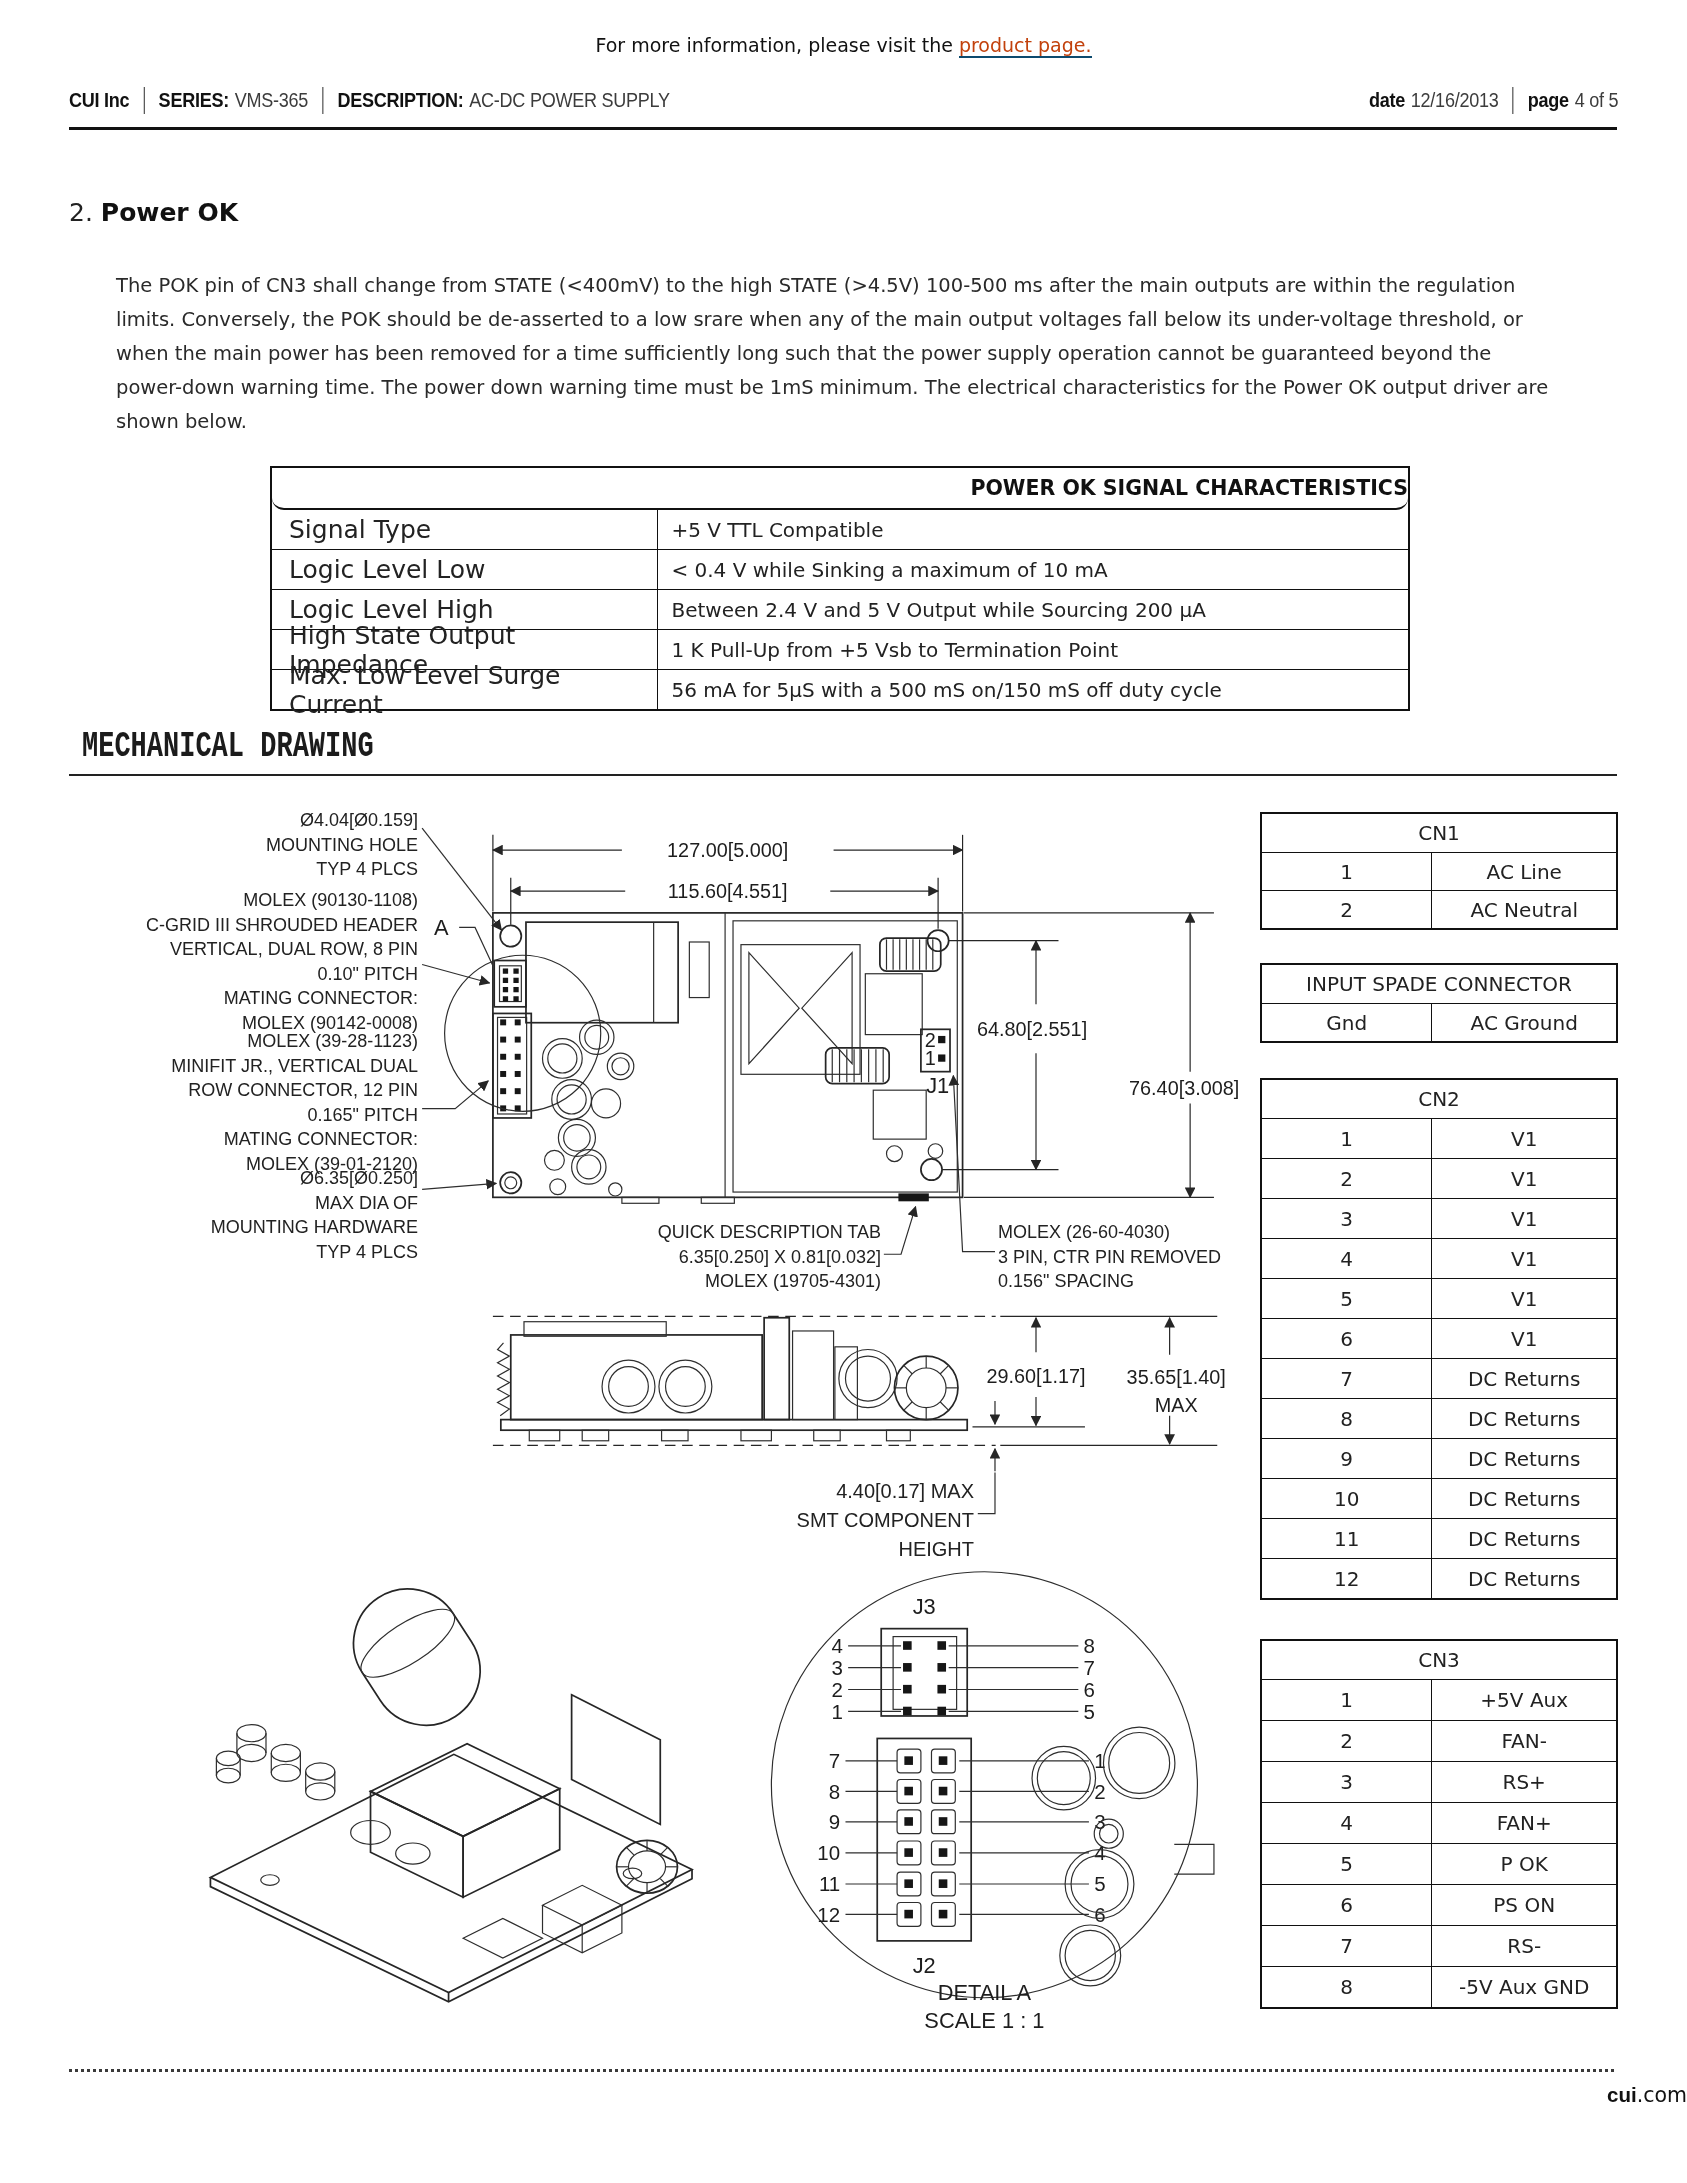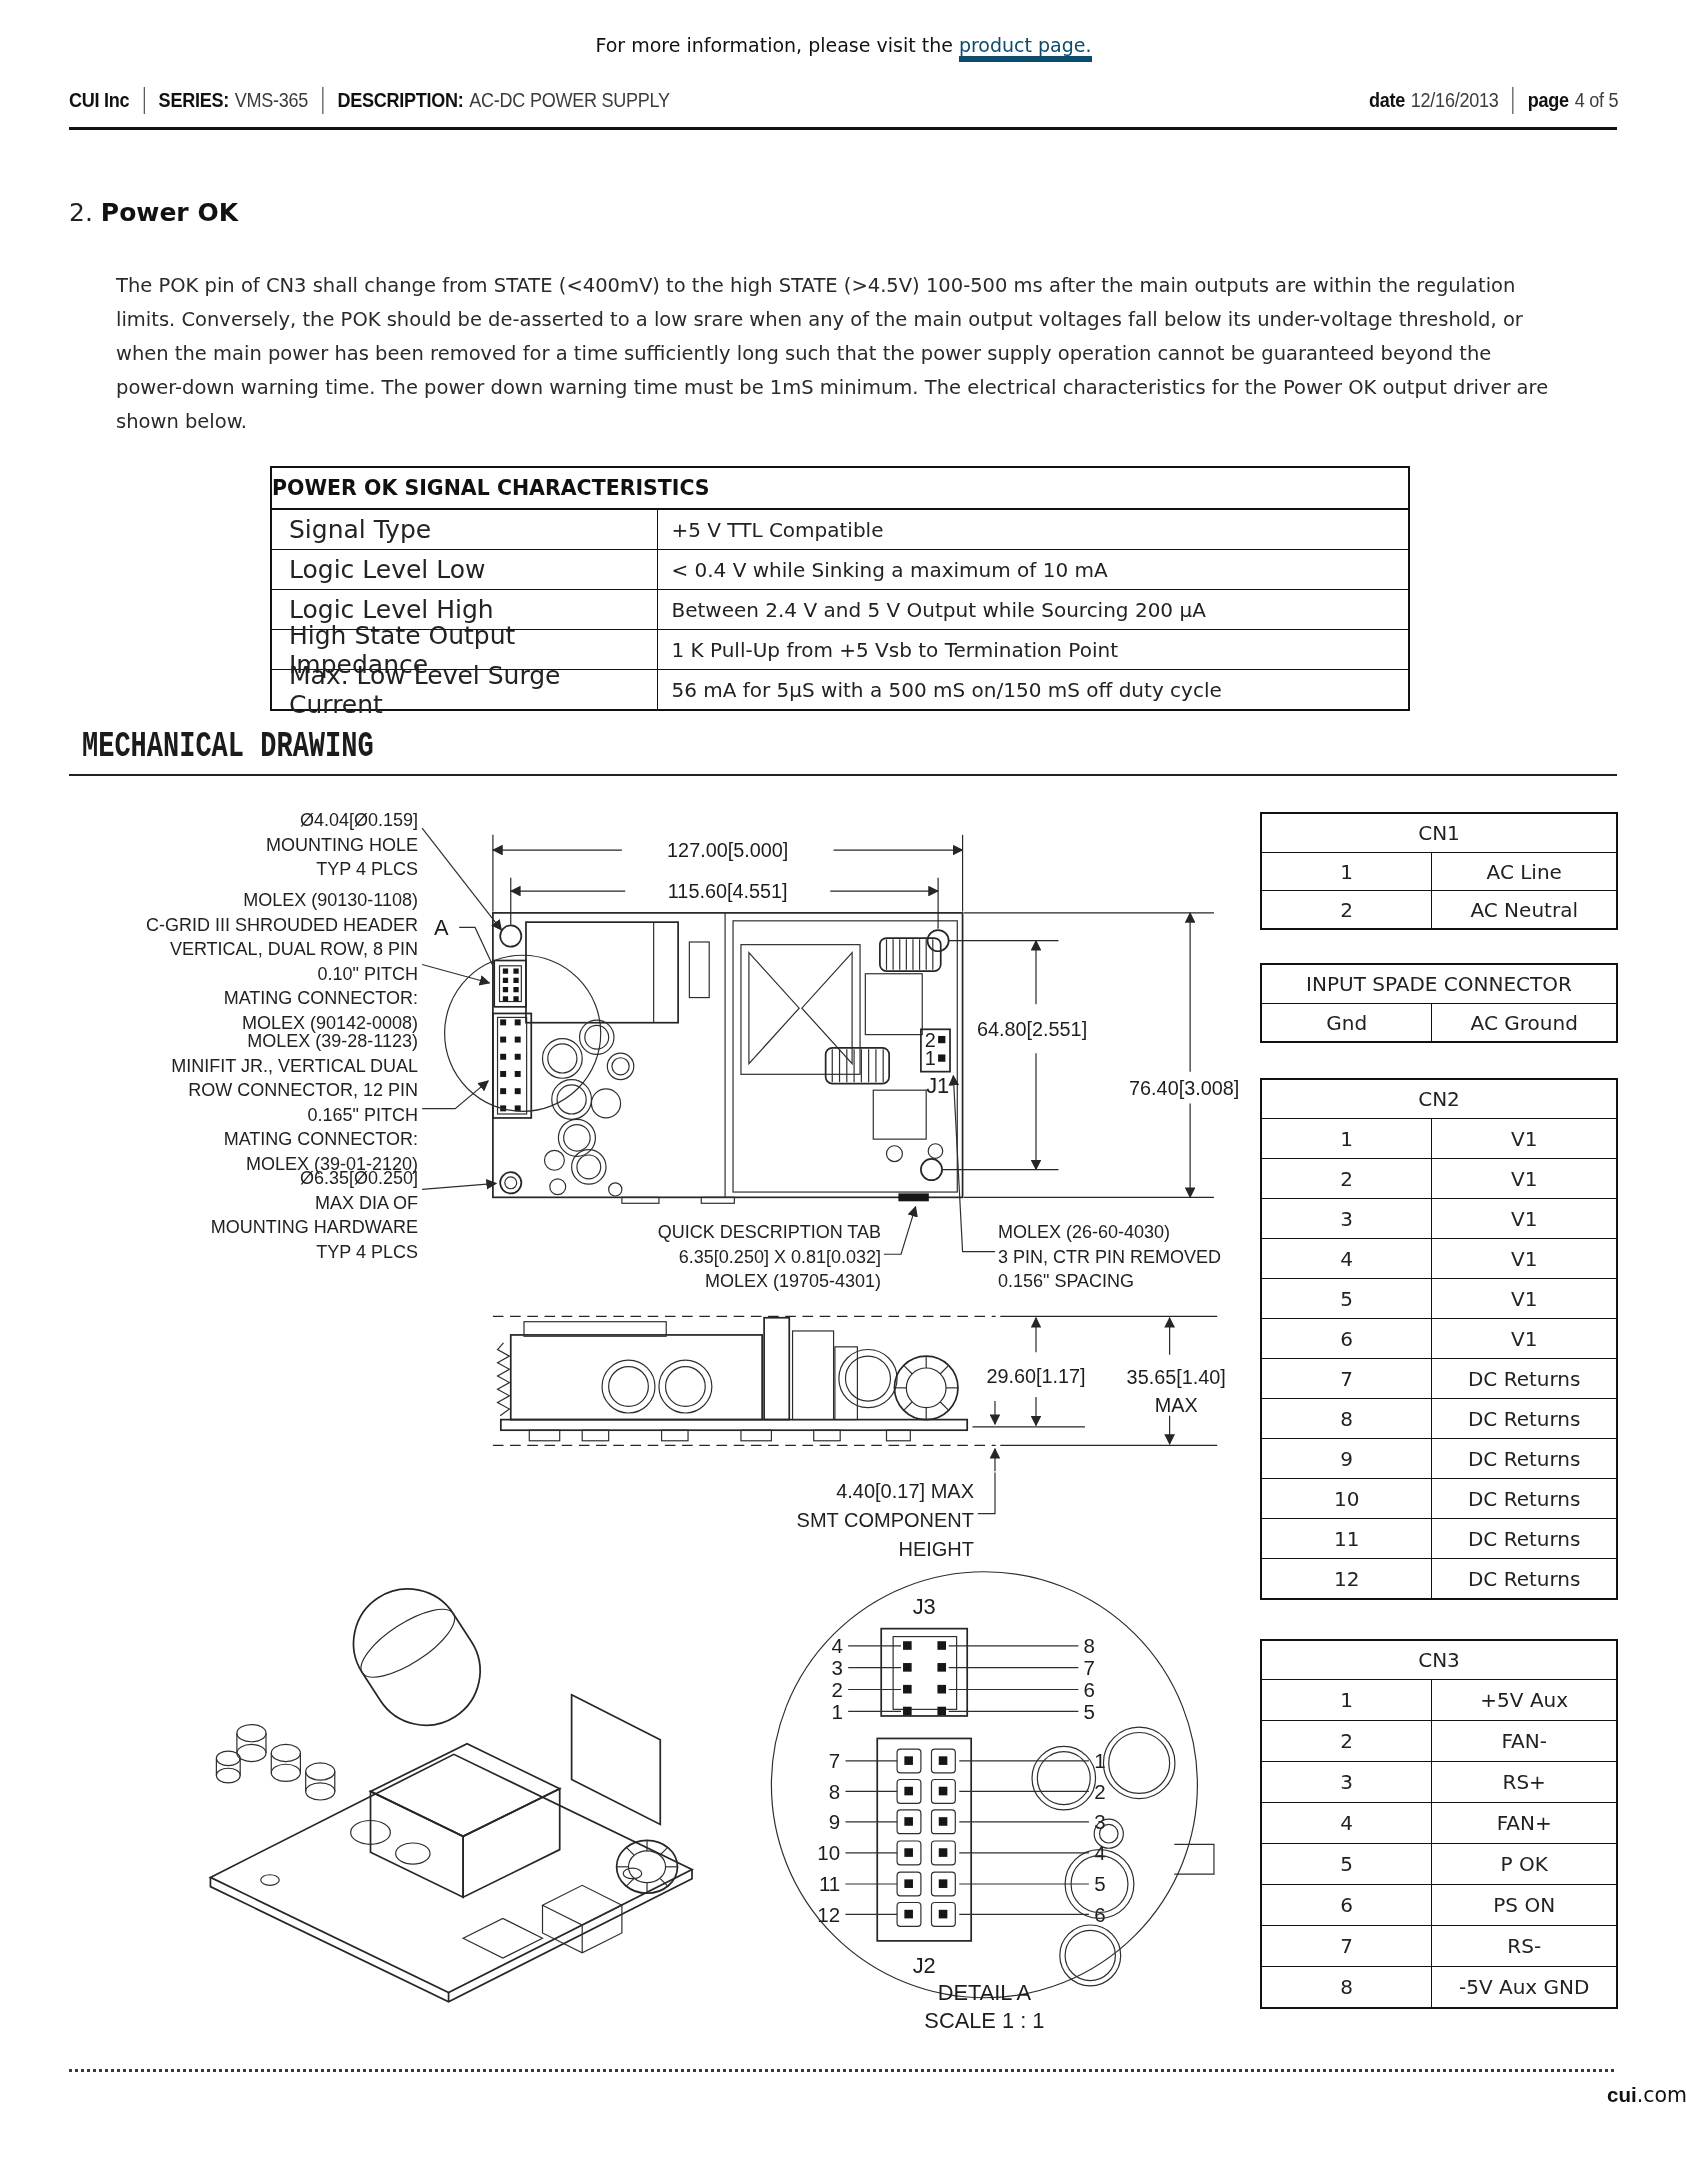--- a/index.html
+++ b/index.html
@@ -1,36 +1,36 @@
 <!DOCTYPE html>
 <html style="font-size:10.6px"><head>
 <meta charset="utf-8">
 <style>
   html,body{margin:0;padding:0;background:#e8e8e8;}
   .page{position:relative;width:1687px;height:2183px;background:#ffffff;overflow:hidden;
         font-family:"DejaVu Sans",sans-serif;color:#1f1f1f;}
   .abs{position:absolute;}
   
   .notice{top:34px;left:0;width:1687px;text-align:center;font-size:19px;color:#111;}
-  .notice a{color:#0c4a6e;text-decoration:none;border-bottom:6px solid #0c4a6e;cursor:pointer;}
+  .notice a{color:#c2410c;text-decoration:none;border-bottom:2px solid #0c4a6e;cursor:pointer;}
   
   .infobar{top:87px;left:69px;right:69px;height:33px;font-family:"Liberation Sans",sans-serif;}
   .ib-left{position:absolute;left:0;top:0;display:inline-flex;align-items:center;transform:scaleX(0.88);transform-origin:left center;white-space:nowrap;}
   .ib-right{position:absolute;right:0;top:0;display:inline-flex;align-items:center;transform:scaleX(0.88);transform-origin:right center;white-space:nowrap;}
   .ib-b{font-weight:bold;font-size:20.5px;color:#111;letter-spacing:-0.3px;}
   .ib-v{font-weight:normal;font-size:20.5px;color:#3c3c3c;margin-left:6.6px;letter-spacing:-0.3px;}
   .vsep{width:1.3px;height:26.5px;background:#111;margin:0 16px;}
   .toprule{top:127px;left:69px;width:1548px;height:3.3px;background:#111;}
   
   .sec-title{top:198px;left:69px;font-size:25px;color:#222;}
   .sec-title b{color:#111;}
   .para{top:269px;left:116px;width:1436px;font-size:19.5px;line-height:34px;color:#2a2a2a;}
   
   .poktable{top:466px;left:270px;width:1136px;border:2px solid #111;background:#fff;}
-  .pok-title{height:40px;line-height:40px;text-align:left;font-weight:bold;font-size:20.5px;border-bottom:2px solid #111;color:#111;}
+  .pok-title{height:40px;line-height:40px;text-align:right;font-weight:bold;font-size:20.5px;border-bottom:2px solid #111;color:#111;border-radius:12px;}
   .pok-row{display:flex;height:39px;border-bottom:1.3px solid #111;}
   .pok-row:last-child{border-bottom:none;}
   .pok-c1{width:34%;border-right:1.3px solid #111;display:flex;align-items:center;padding-left:17px;box-sizing:border-box;font-size:25px;color:#222;}
   .pok-c2{width:66%;display:flex;align-items:center;padding-left:13.2px;box-sizing:border-box;font-size:20px;color:#222;}
   
   .mech-h{top:726px;left:82px;font-family:Liberation Mono, monospace;font-weight:bold;font-size:36px;color:#1b1b1b;}
   .mech-h span{display:inline-block;transform:scaleX(0.75);transform-origin:left center;letter-spacing:0px;}
   .mechrule{top:774px;left:69px;width:1548px;height:2px;background:#222;}
   
   .callout{font-family:"Liberation Sans",sans-serif;font-size:18px;line-height:24.5px;color:#222;white-space:nowrap;}

